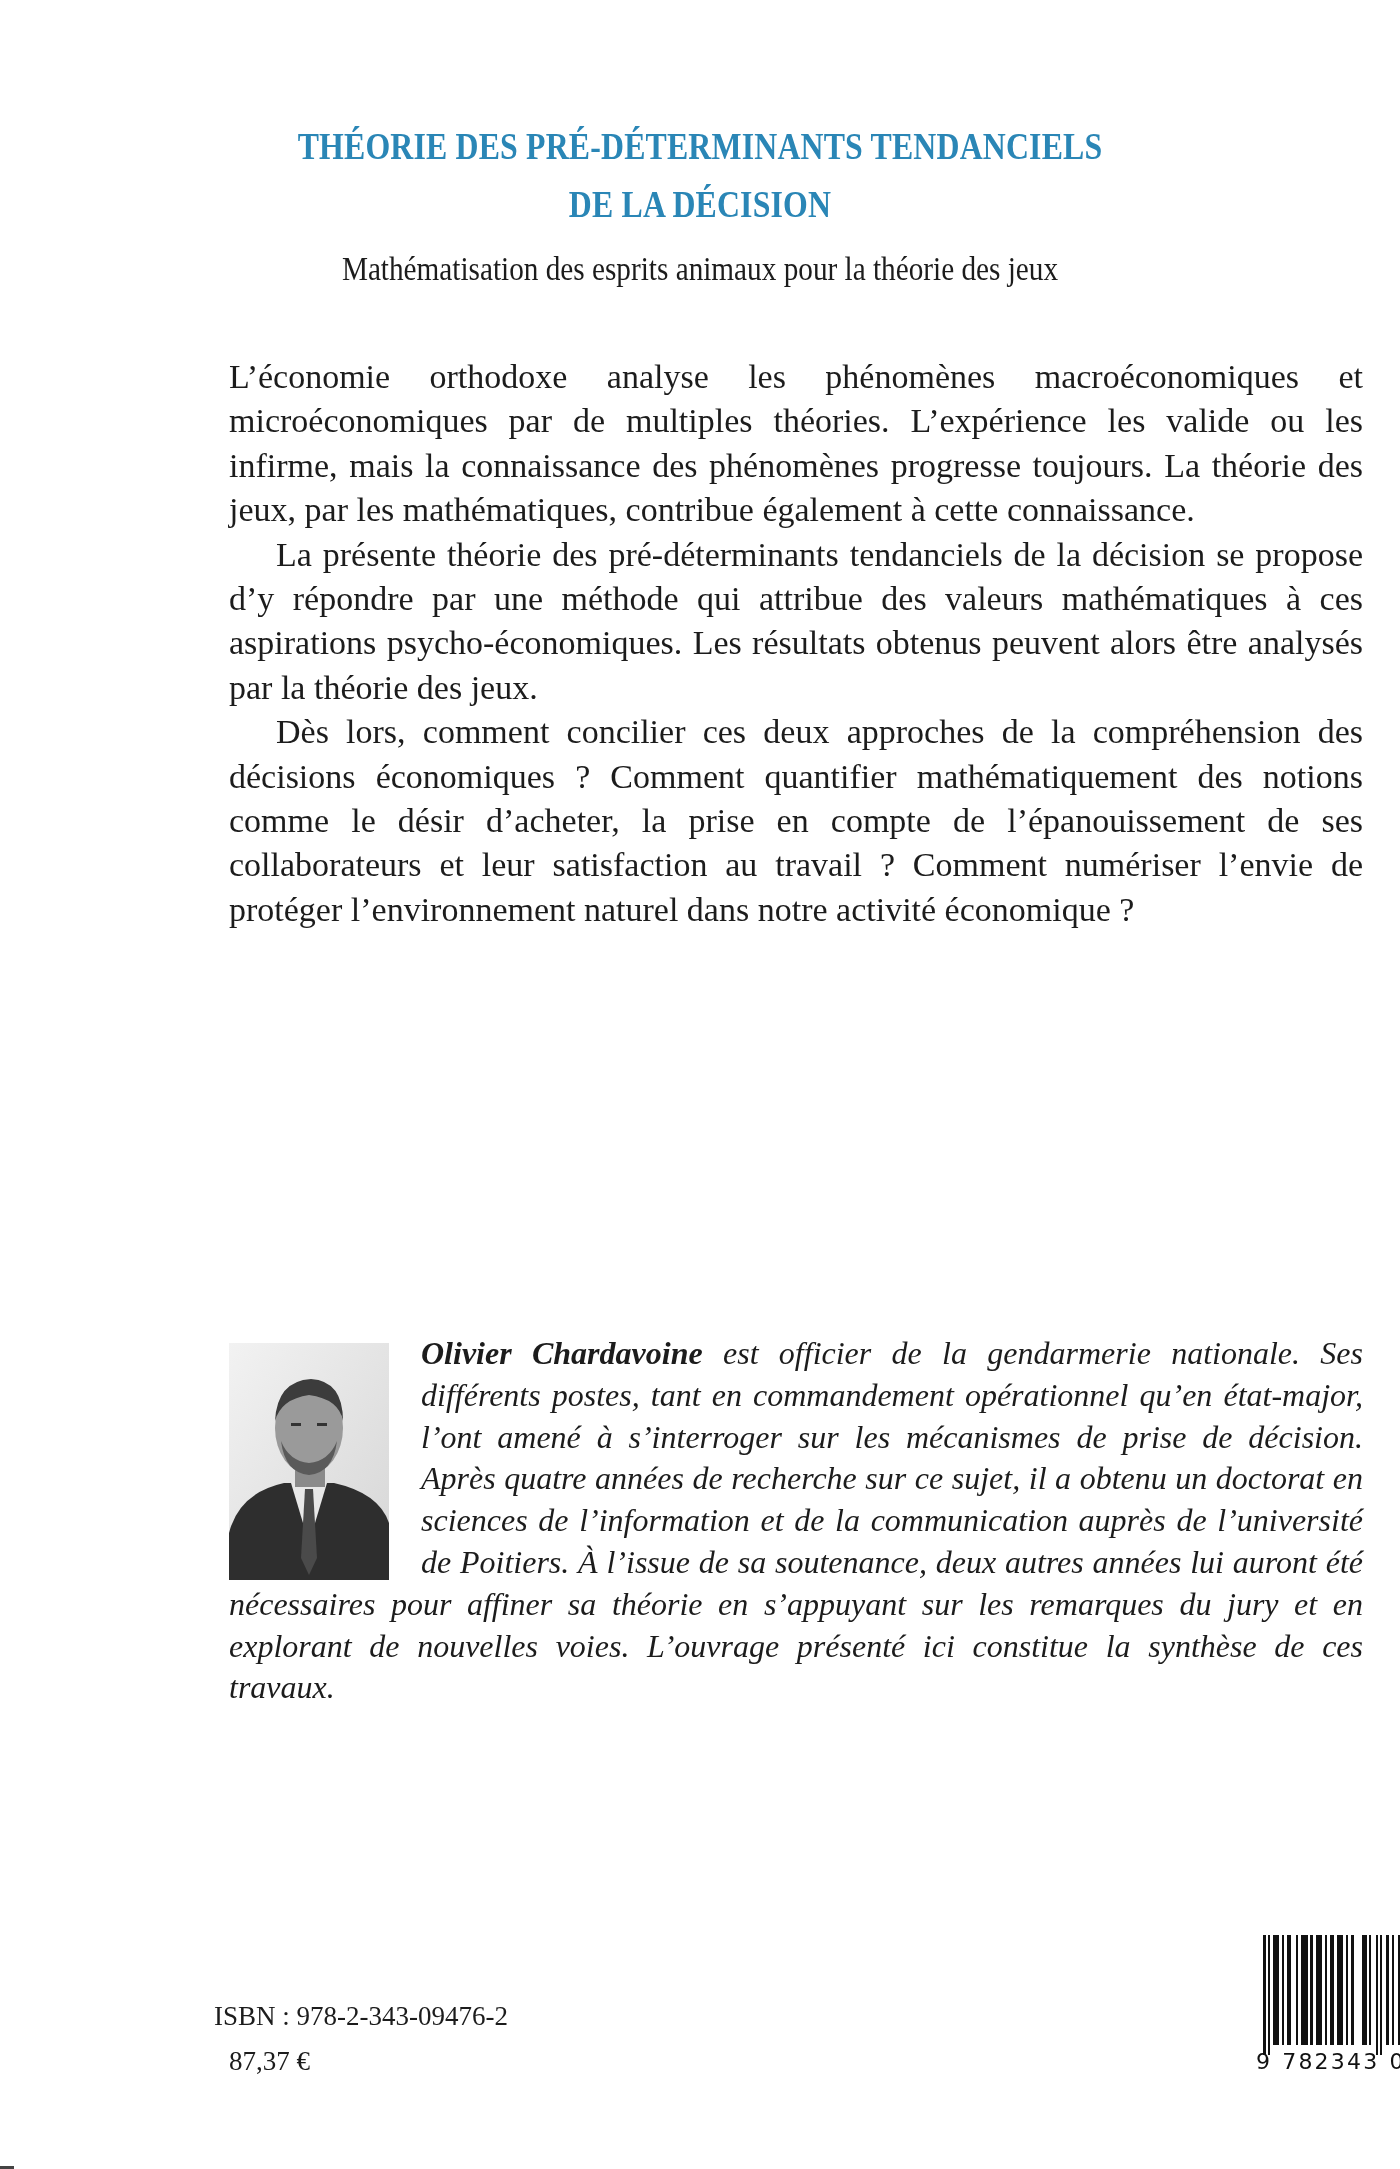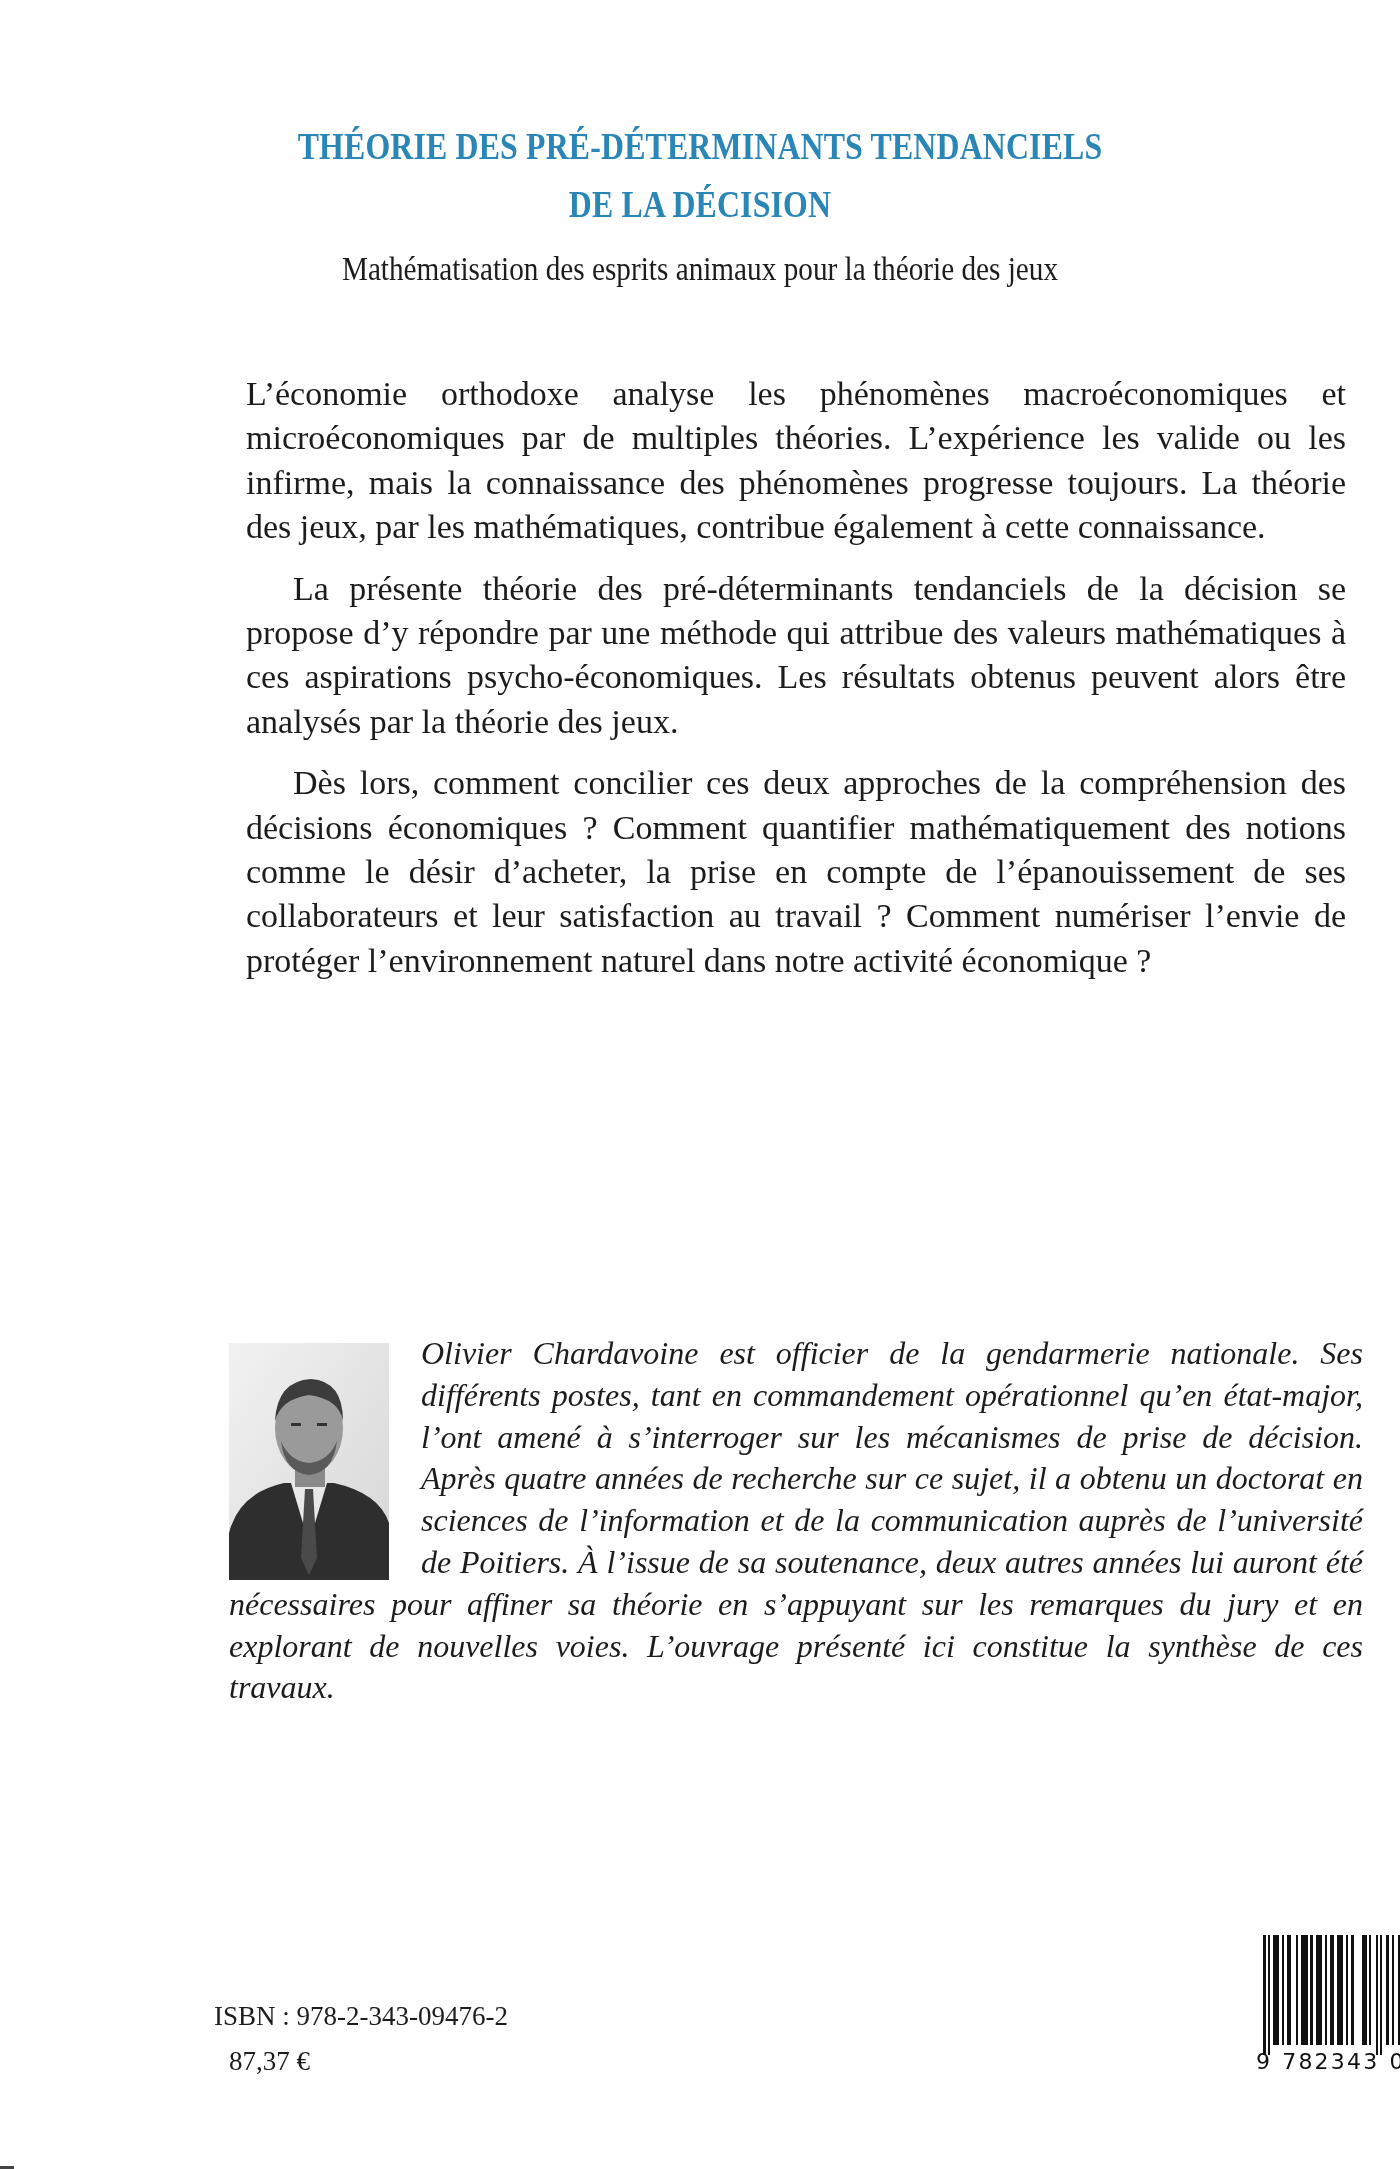--- a/index.html
+++ b/index.html
@@ -15,37 +15,37 @@
     .title.l1 { top: 125px; }
     .title.l2 { top: 183px; }
     .subtitle {
       position: absolute; left: 0; width: 1400px; top: 250px; text-align: center;
       font-size: 34px; color: #1c1c1c; transform: scaleX(0.86); transform-origin: center;
     }
     .blurb {
       position: absolute; left: 229px; top: 355px; width: 1134px;
       font-size: 34px; line-height: 44.4px; text-align: justify; color: #1c1c1c;
     }
-    .blurb p { margin: 17px; }
+    .blurb p { margin: 0; }
     .blurb p.indent { text-indent: 47px; }
     .photo {
       position: absolute; left: 229px; top: 1343px; width: 160px; height: 237px;
       background: linear-gradient(135deg, #f0f0f0 0%, #dcdcdc 100%);
       overflow: hidden;
     }
     .photo svg { display: block; }
     .bio {
       position: absolute; left: 229px; top: 1333px; width: 1134px;
       font-size: 32px; line-height: 41.8px; text-align: justify; font-style: italic;
       color: #1c1c1c;
     }
     .bio .float {
       float: left; width: 166px; height: 245px; margin: 0 26px 0 0;
     }
-    .bio strong { font-weight: normal; }
+    .bio strong { font-weight: bold; }
     .isbn {
       position: absolute; left: 214px; top: 2001px; font-size: 27px; color: #1c1c1c;
     }
     .price {
       position: absolute; left: 229px; top: 2046px; font-size: 27px; color: #1c1c1c;
     }
     .barcode {
       position: absolute; left: 1263px; top: 1935px; width: 248px; height: 170px;
     }
     .barcode-digits {

